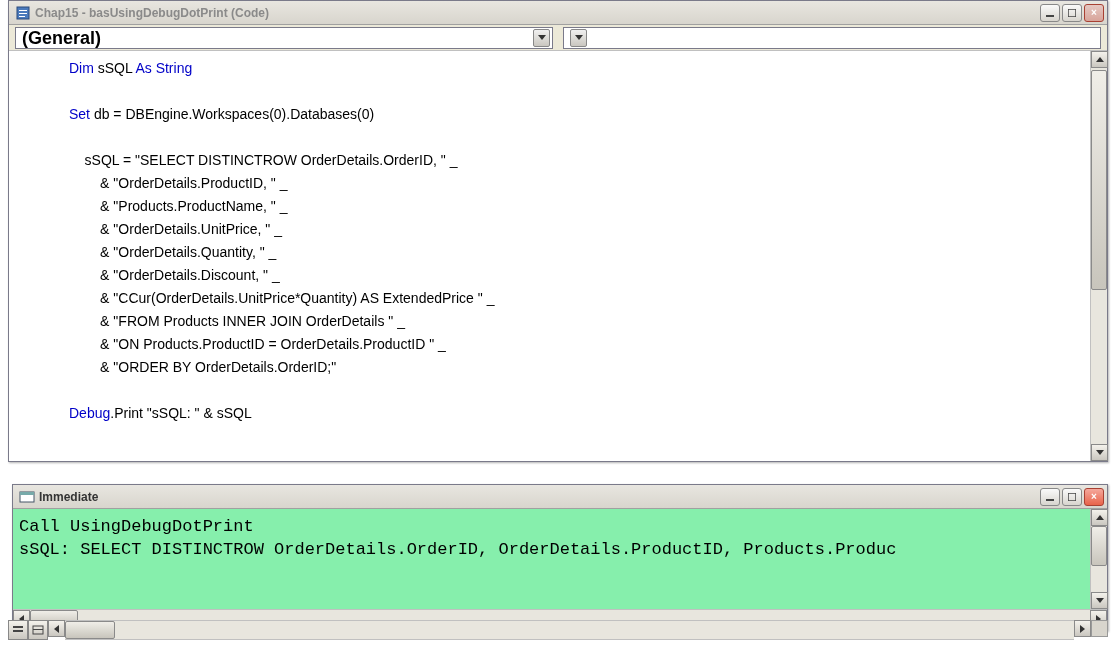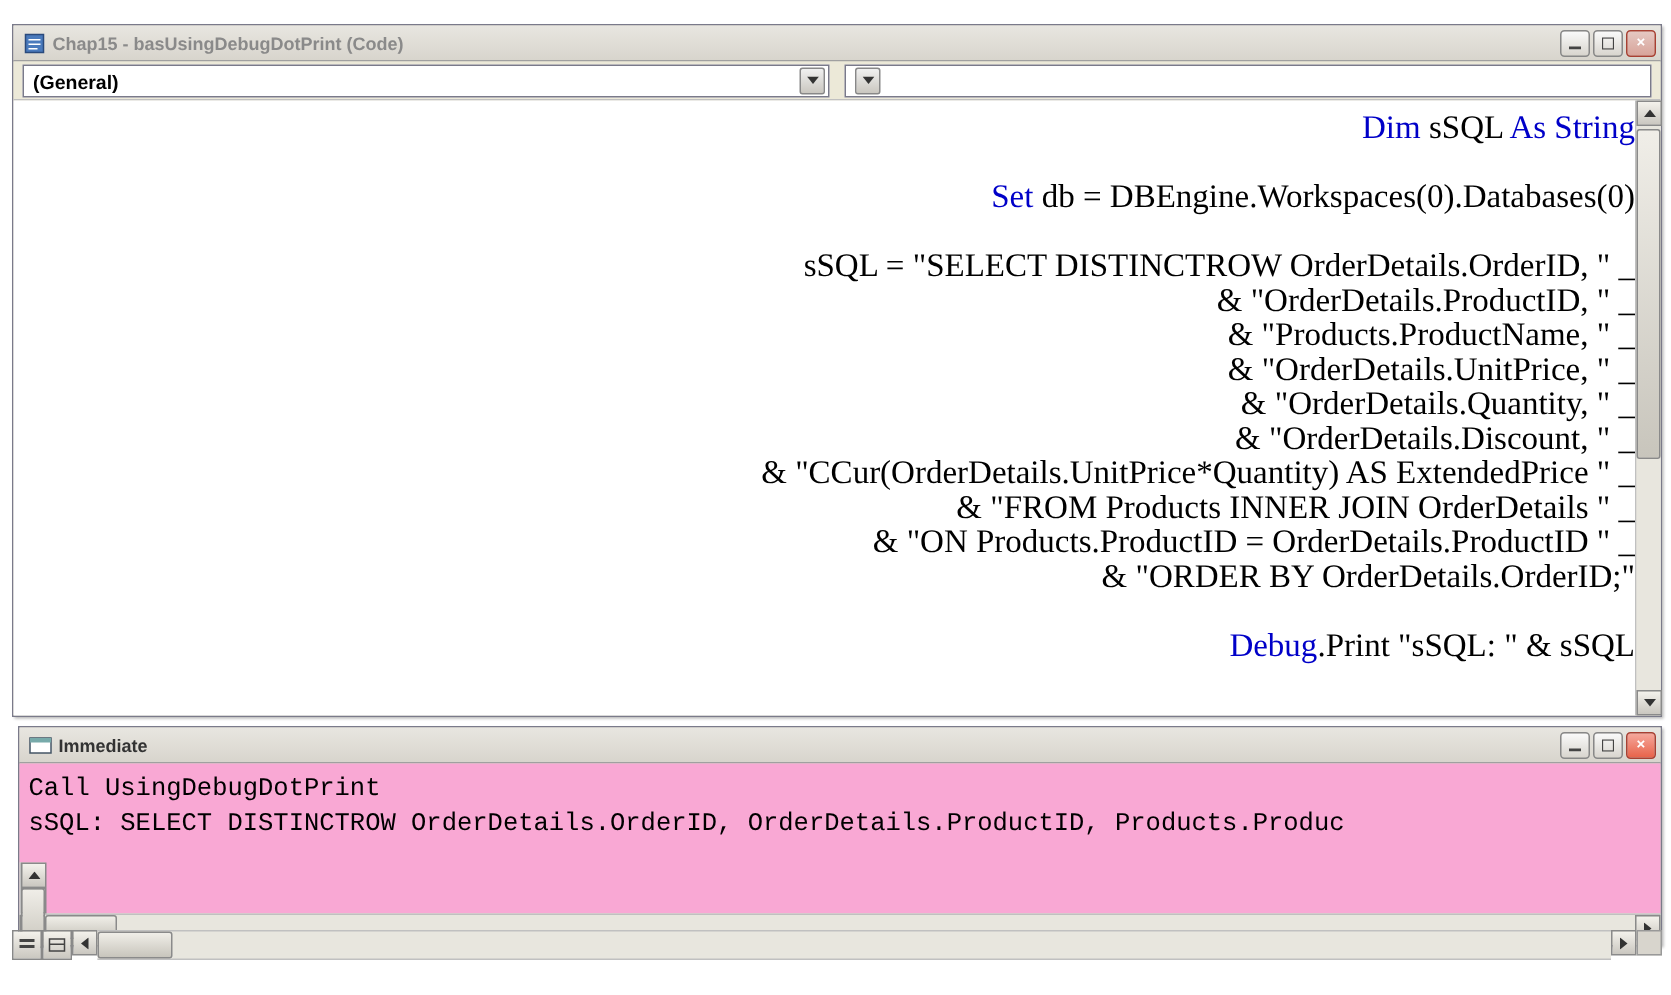--- a/index.html
+++ b/index.html
@@ -1,51 +1,51 @@
 <!DOCTYPE html>
 <html><head>
 <meta charset="utf-8">
 <style>
 * { box-sizing: border-box; margin: 0; padding: 0; }
 body { font-family: Tahoma, sans-serif; font-size: 11px; background: #fff; width: 1114px; height: 663px; position: relative; overflow: hidden; }
 
 .window { position: absolute; border: 1px solid #7a7a8a; background: #ece9d8; box-shadow: 1px 1px 2px rgba(0,0,0,0.3); }
-.code-window { left: 8px; top: 16px; width: 1100px; height: 462px; }
+.code-window { left: 8px; top: 0; width: 1100px; height: 462px; }
 .immediate-window { left: 12px; top: 484px; width: 1096px; height: 147px; }
 
 .titlebar { height: 24px; background: linear-gradient(#d6d3ce,#c8c4bc); display: flex; align-items: center; padding: 0 3px 0 6px; border-bottom: 1px solid #a0a0a0; }
 .titlebar.inactive { background: linear-gradient(#e8e6e0,#d8d5cd); color: #8a8a8a; }
 .titlebar-icon { width: 16px; height: 16px; margin-right: 4px; display: inline-flex; align-items: center; justify-content: center; font-size: 12px; }
 .titlebar-text { flex: 1; font-weight: bold; font-size: 12px; }
 .titlebar-buttons { display: flex; gap: 2px; }
 .tb-btn { width: 20px; height: 18px; border: 1px solid #888; background: linear-gradient(#fafafa,#d8d5ce); border-radius: 3px; display: flex; align-items: center; justify-content: center; font-size: 10px; cursor: pointer; }
 .tb-close { background: linear-gradient(#f5a89c,#e8634a); border-color: #a84032; color: #fff; font-weight: bold; }
 .tb-close.inactive { background: linear-gradient(#e5c8c2,#d8a49a); }
 
 .dropdown-bar { height: 26px; background: #ece9d8; display: flex; gap: 10px; padding: 2px 6px; border-bottom: 1px solid #c0c0c0; }
 .dropdown { flex: 1; display: flex; align-items: center; border: 1px solid #7a7a8a; background: #fff; height: 22px; padding: 0 2px 0 6px; }
-.dropdown span { flex: 1; font-size: 13px; font-family: "MS Sans Serif", sans-serif; }
+.dropdown span { flex: 1; font-size: 18px; font-family: "MS Sans Serif", sans-serif; }
 .dd-arrow { width: 17px; height: 18px; background: linear-gradient(#f0f0f0,#cac7c0); border: 1px solid #888; border-radius: 2px; display: flex; align-items: center; justify-content: center; cursor: pointer; }
 .dd-arrow svg { width: 8px; height: 6px; }
 
 .code-area-wrap { position: relative; height: 410px; background: #fff; display: flex; }
-.code-area { flex: 1; overflow: hidden; padding: 6px 0 0 0; font-family: Liberation Serif, serif; font-size: 22px; line-height: 23px; white-space: pre; color: #000; text-align: right; }
+.code-area { flex: 1; overflow: hidden; padding: 6px 0 0 0; font-family: Liberation Sans, sans-serif; font-size: 14px; line-height: 23px; white-space: pre; color: #000; }
 
 .vscroll { width: 17px; background: #e4e2da; border-left: 1px solid #c0c0c0; position: relative; display: flex; flex-direction: column; }
 .hscroll { height: 17px; background: #e4e2da; border-top: 1px solid #c0c0c0; display: flex; }
 .sb-btn { width: 17px; height: 17px; background: linear-gradient(#f4f2ec,#cac7c0); border: 1px solid #8a8a8a; display: flex; align-items: center; justify-content: center; cursor: pointer; flex-shrink: 0; }
 .sb-track { flex: 1; position: relative; background: #e8e6de; }
 .sb-thumb { position: absolute; background: linear-gradient(#f0eee8,#c8c5bc); border: 1px solid #8a8a8a; border-radius: 2px; }
 .sb-thumb.v { left: 0; right: 0; }
 .sb-thumb.h { top: 0; bottom: 0; }
 
 .kw { color: #0000c8; }
 .str { color: #000; }
 
-.immediate-body { background: #f9a8d4; height: 100px; display: flex; flex-direction: column; }
+.immediate-body { background: #86efac; height: 100px; display: flex; }
 .immediate-text { flex: 1; padding: 6px 6px; font-family: "Courier New", monospace; font-size: 17px; line-height: 23px; white-space: pre; overflow: hidden; }
 
 .view-buttons { position: absolute; left: 8px; top: 620px; display: flex; }
 .view-btn { width: 20px; height: 20px; border: 1px solid #888; background: linear-gradient(#f4f2ec,#cac7c0); display: flex; align-items: center; justify-content: center; cursor: pointer; }
 .bottom-scroll { position: absolute; left: 48px; top: 620px; right: 6px; height: 20px; display: flex; }
 .bottom-scroll .sb-track { background: #e8e6de; border: 1px solid #c0c0c0; border-left: none; border-right: none; }
 </style>
 </head>
 <body>
 

